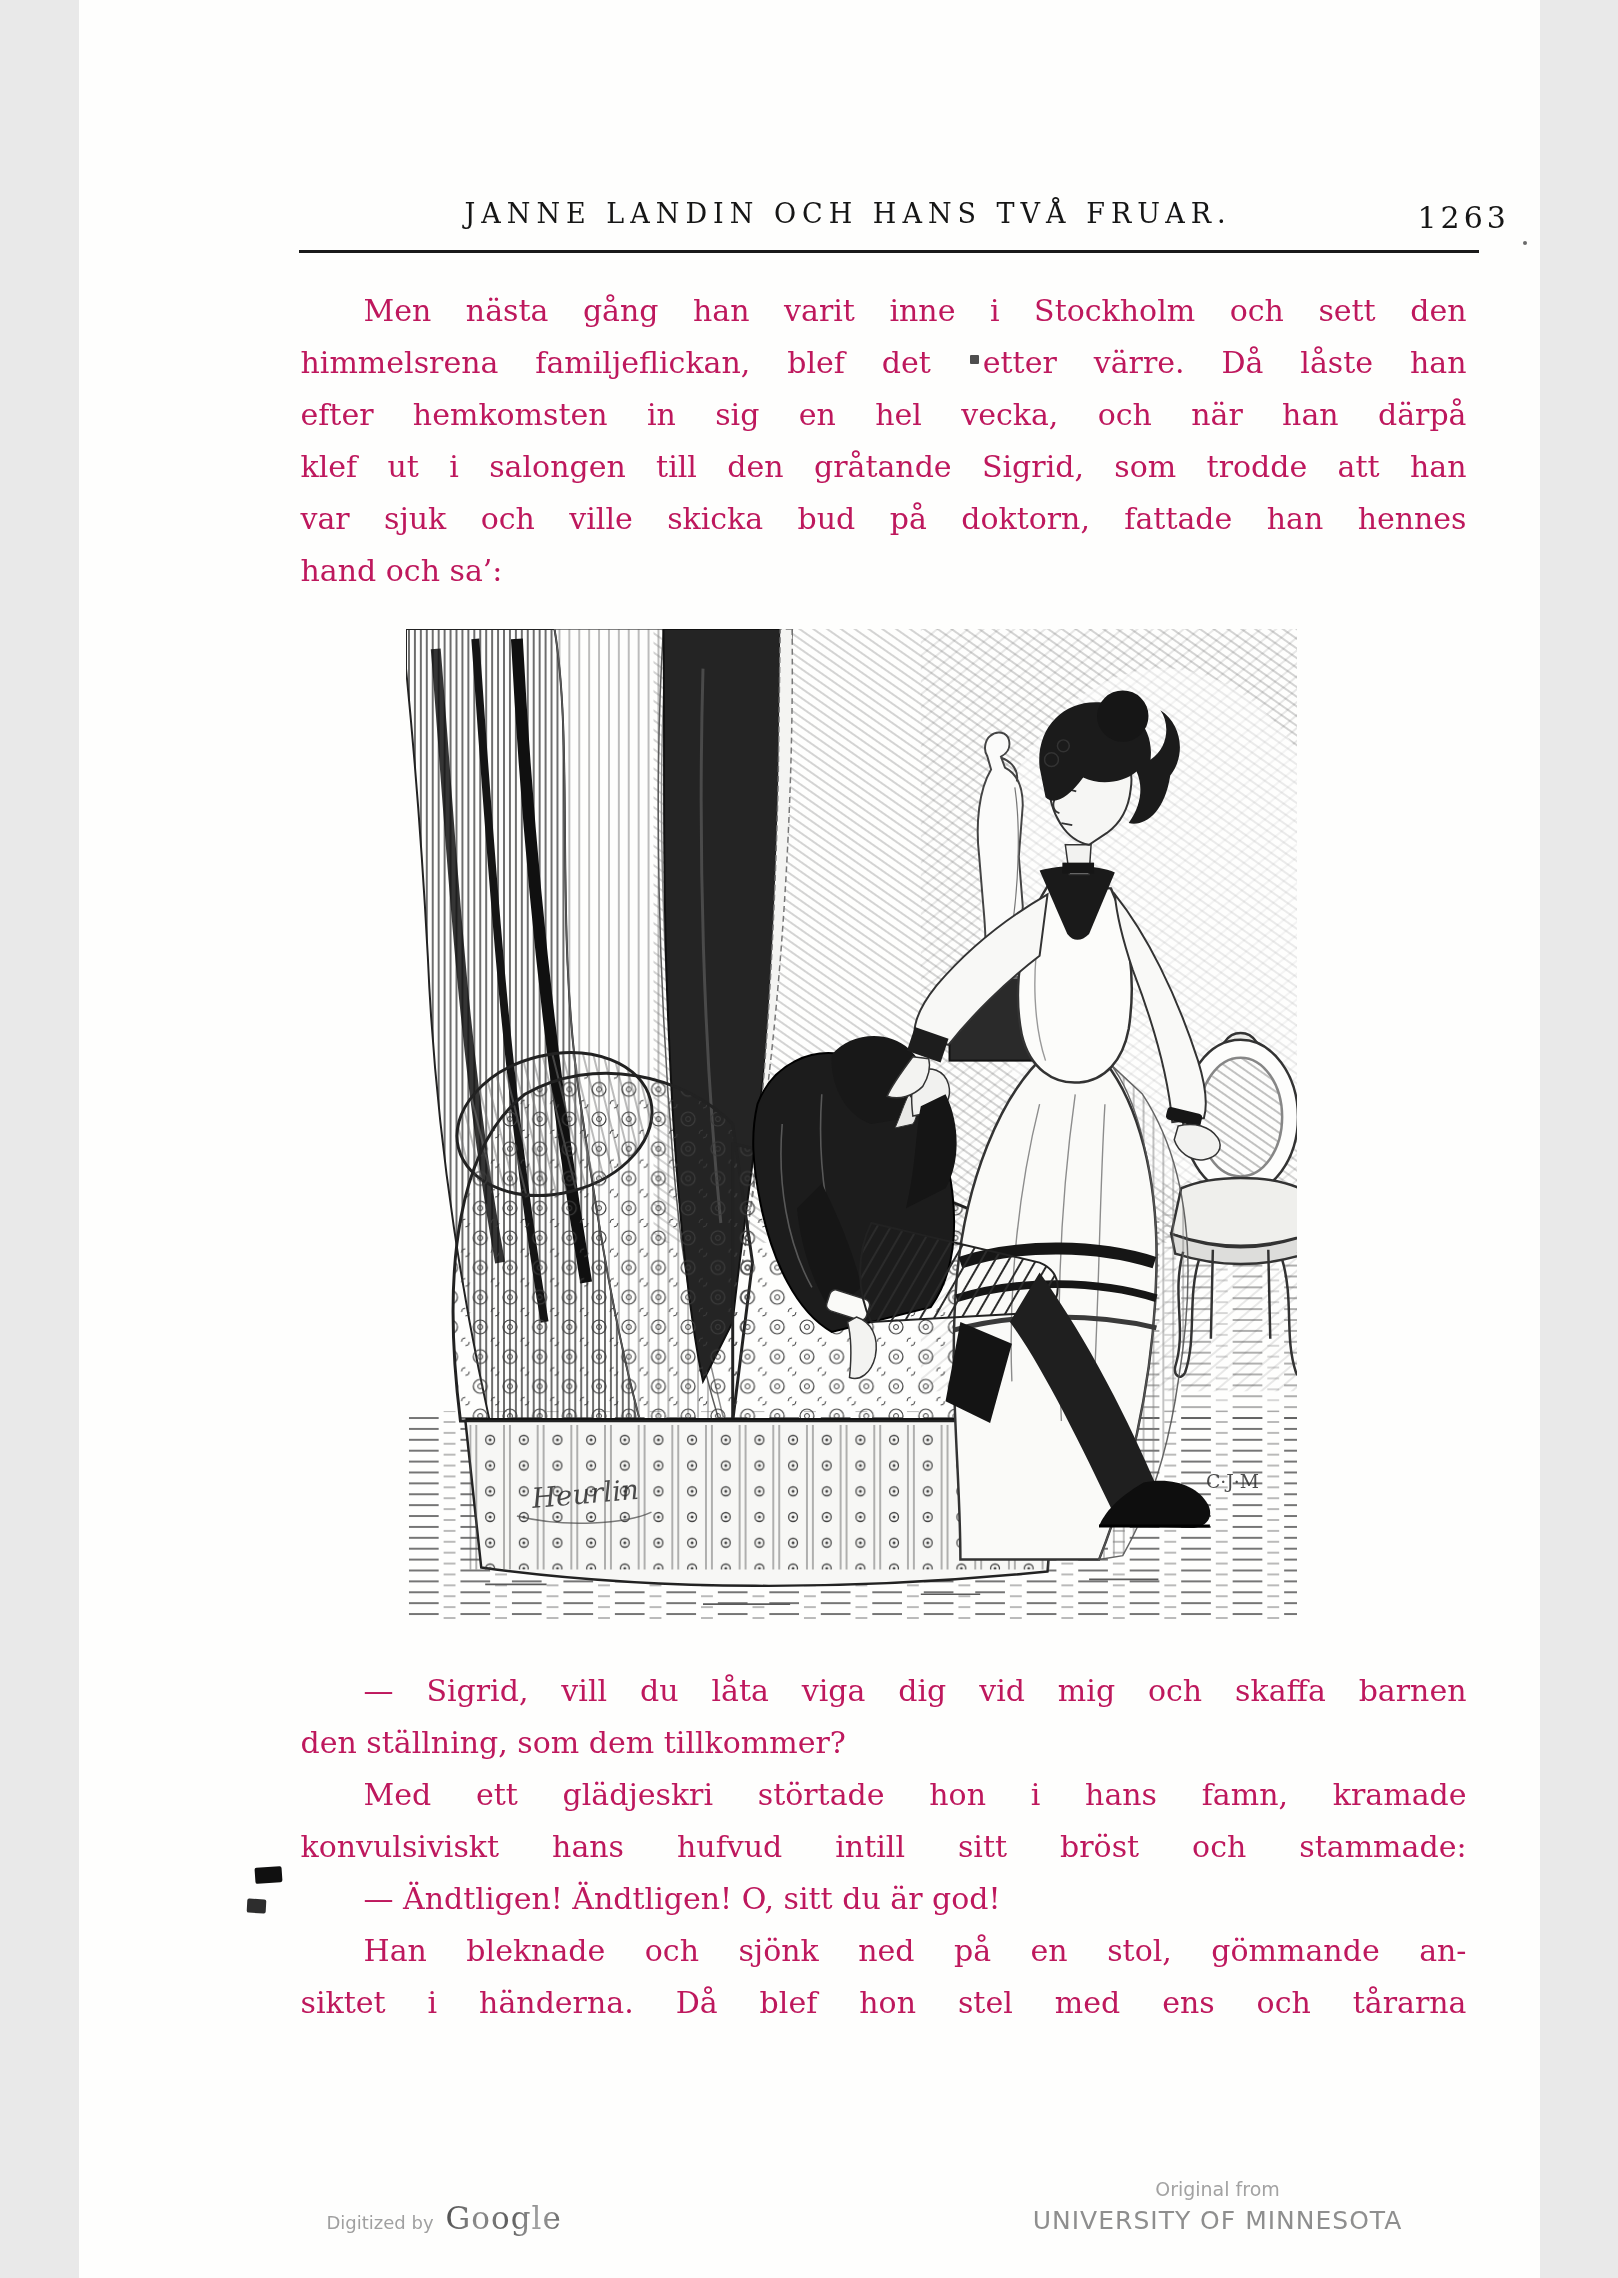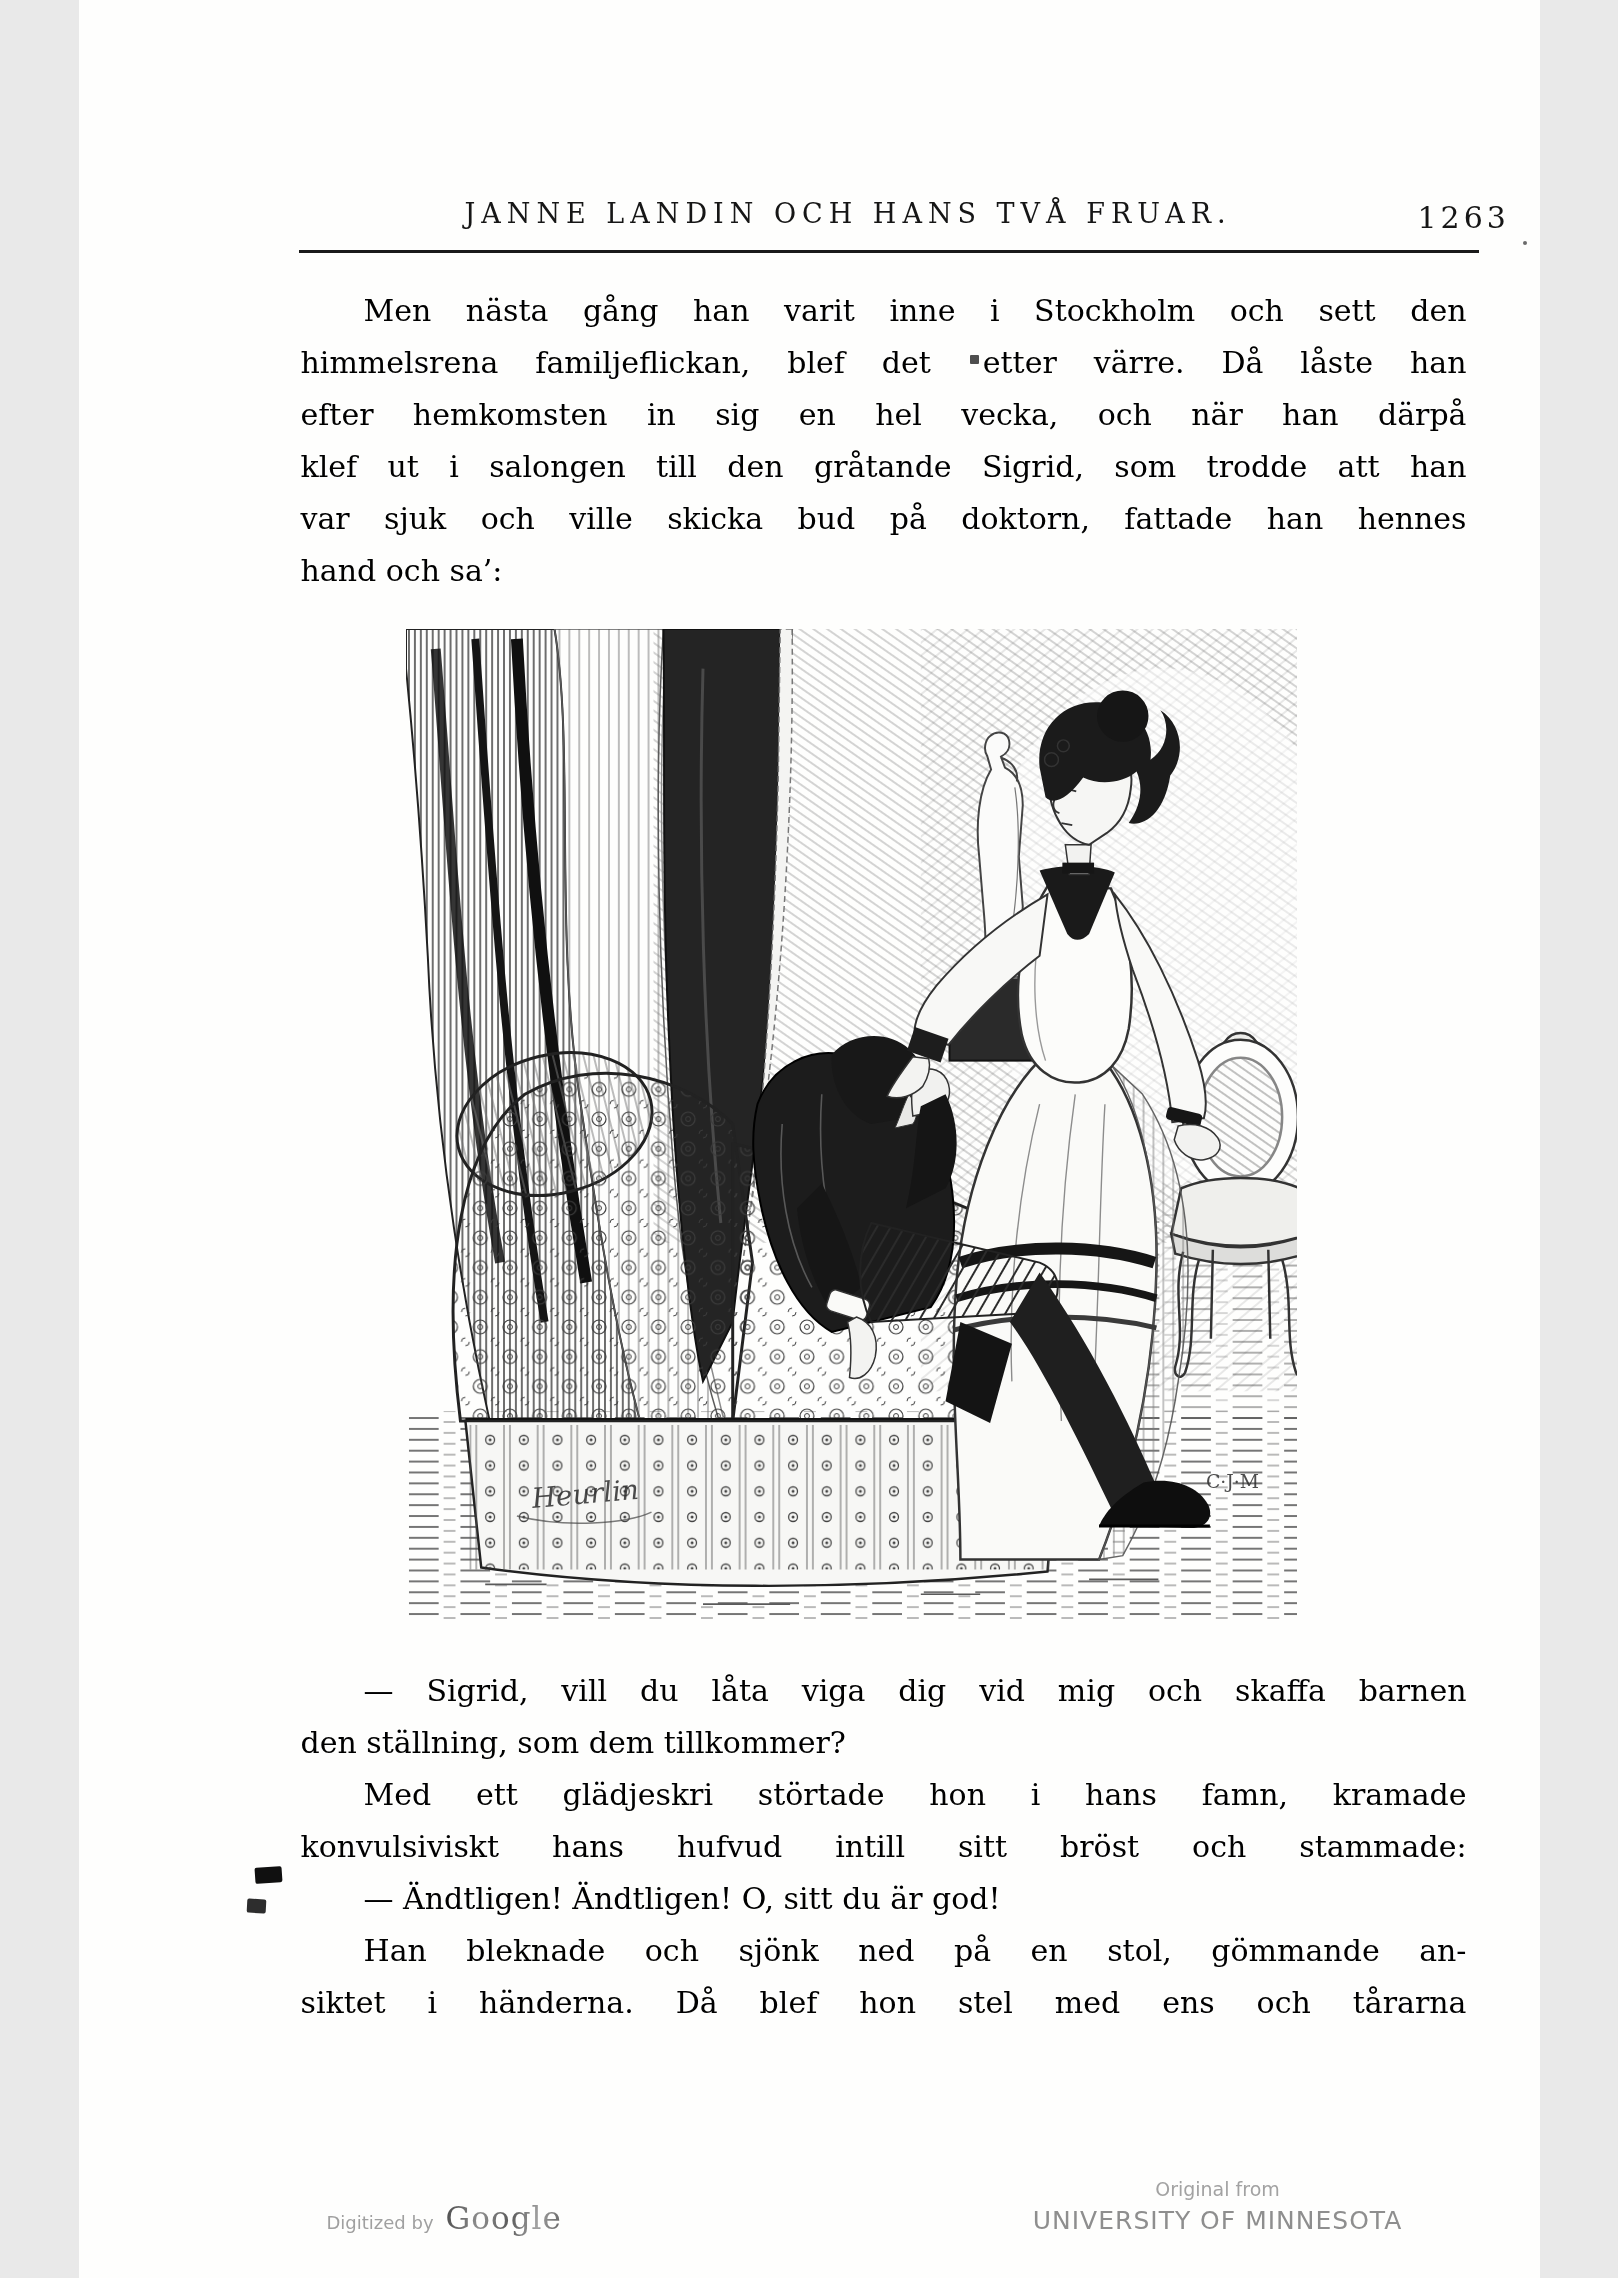--- a/index.html
+++ b/index.html
@@ -18,21 +18,21 @@
   .header-rule{
     position:absolute;left:220px;top:250px;width:1180px;height:3px;background:#1a1a1a;
   }
   .speck{position:absolute;background:#6a6a6a;border-radius:50%;}
   
   .textblock{position:absolute;left:222px;width:1166px;}
   #para1{top:285px;}
   #para2{top:1665px;}
   .line{
     font-size:30px;line-height:52px;text-align:justify;text-align-last:justify;
-    color:#000000;
+    color:#be185d;
   }
   .line.short{text-align-last:left;}
   .line.indent{text-indent:63px;}
   .ink-dot{
     display:inline-block;width:9px;height:9px;background:#222;
     vertical-align:9px;margin:0 4px 0 2px;opacity:.8;border-radius:1px;
   }
   .margin-ink{position:absolute;left:168px;top:1867px;width:44px;height:51px;}
   .margin-ink .a{position:absolute;left:8px;top:0;width:27px;height:16px;background:#101010;border-radius:2px;transform:rotate(-4deg);}
   .margin-ink .b{position:absolute;left:0;top:32px;width:19px;height:14px;background:#161616;border-radius:2px;transform:rotate(3deg);opacity:.9;}

